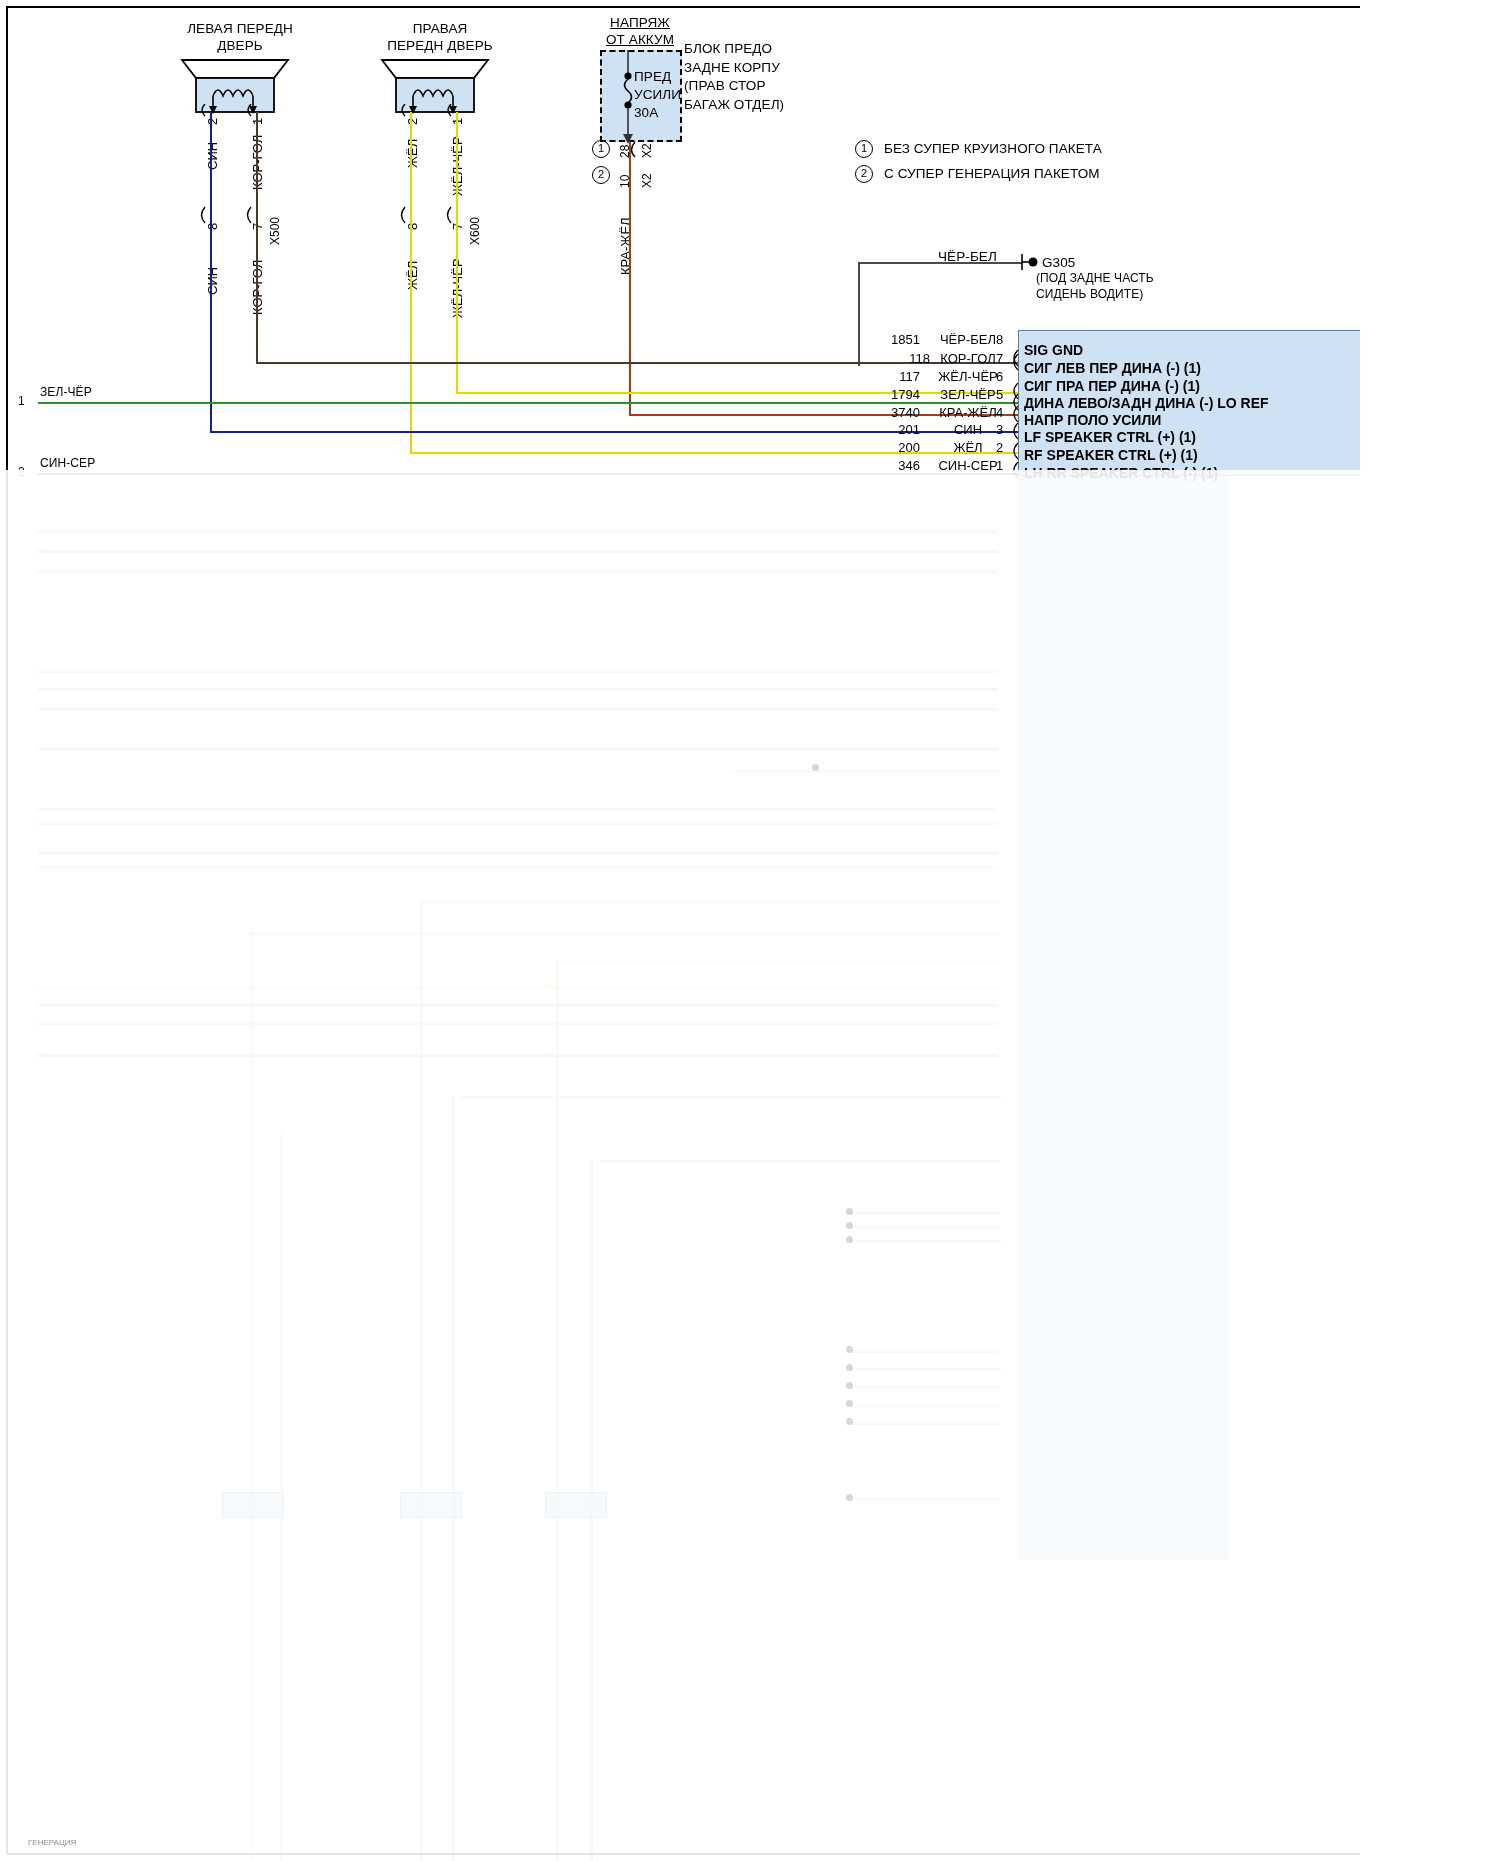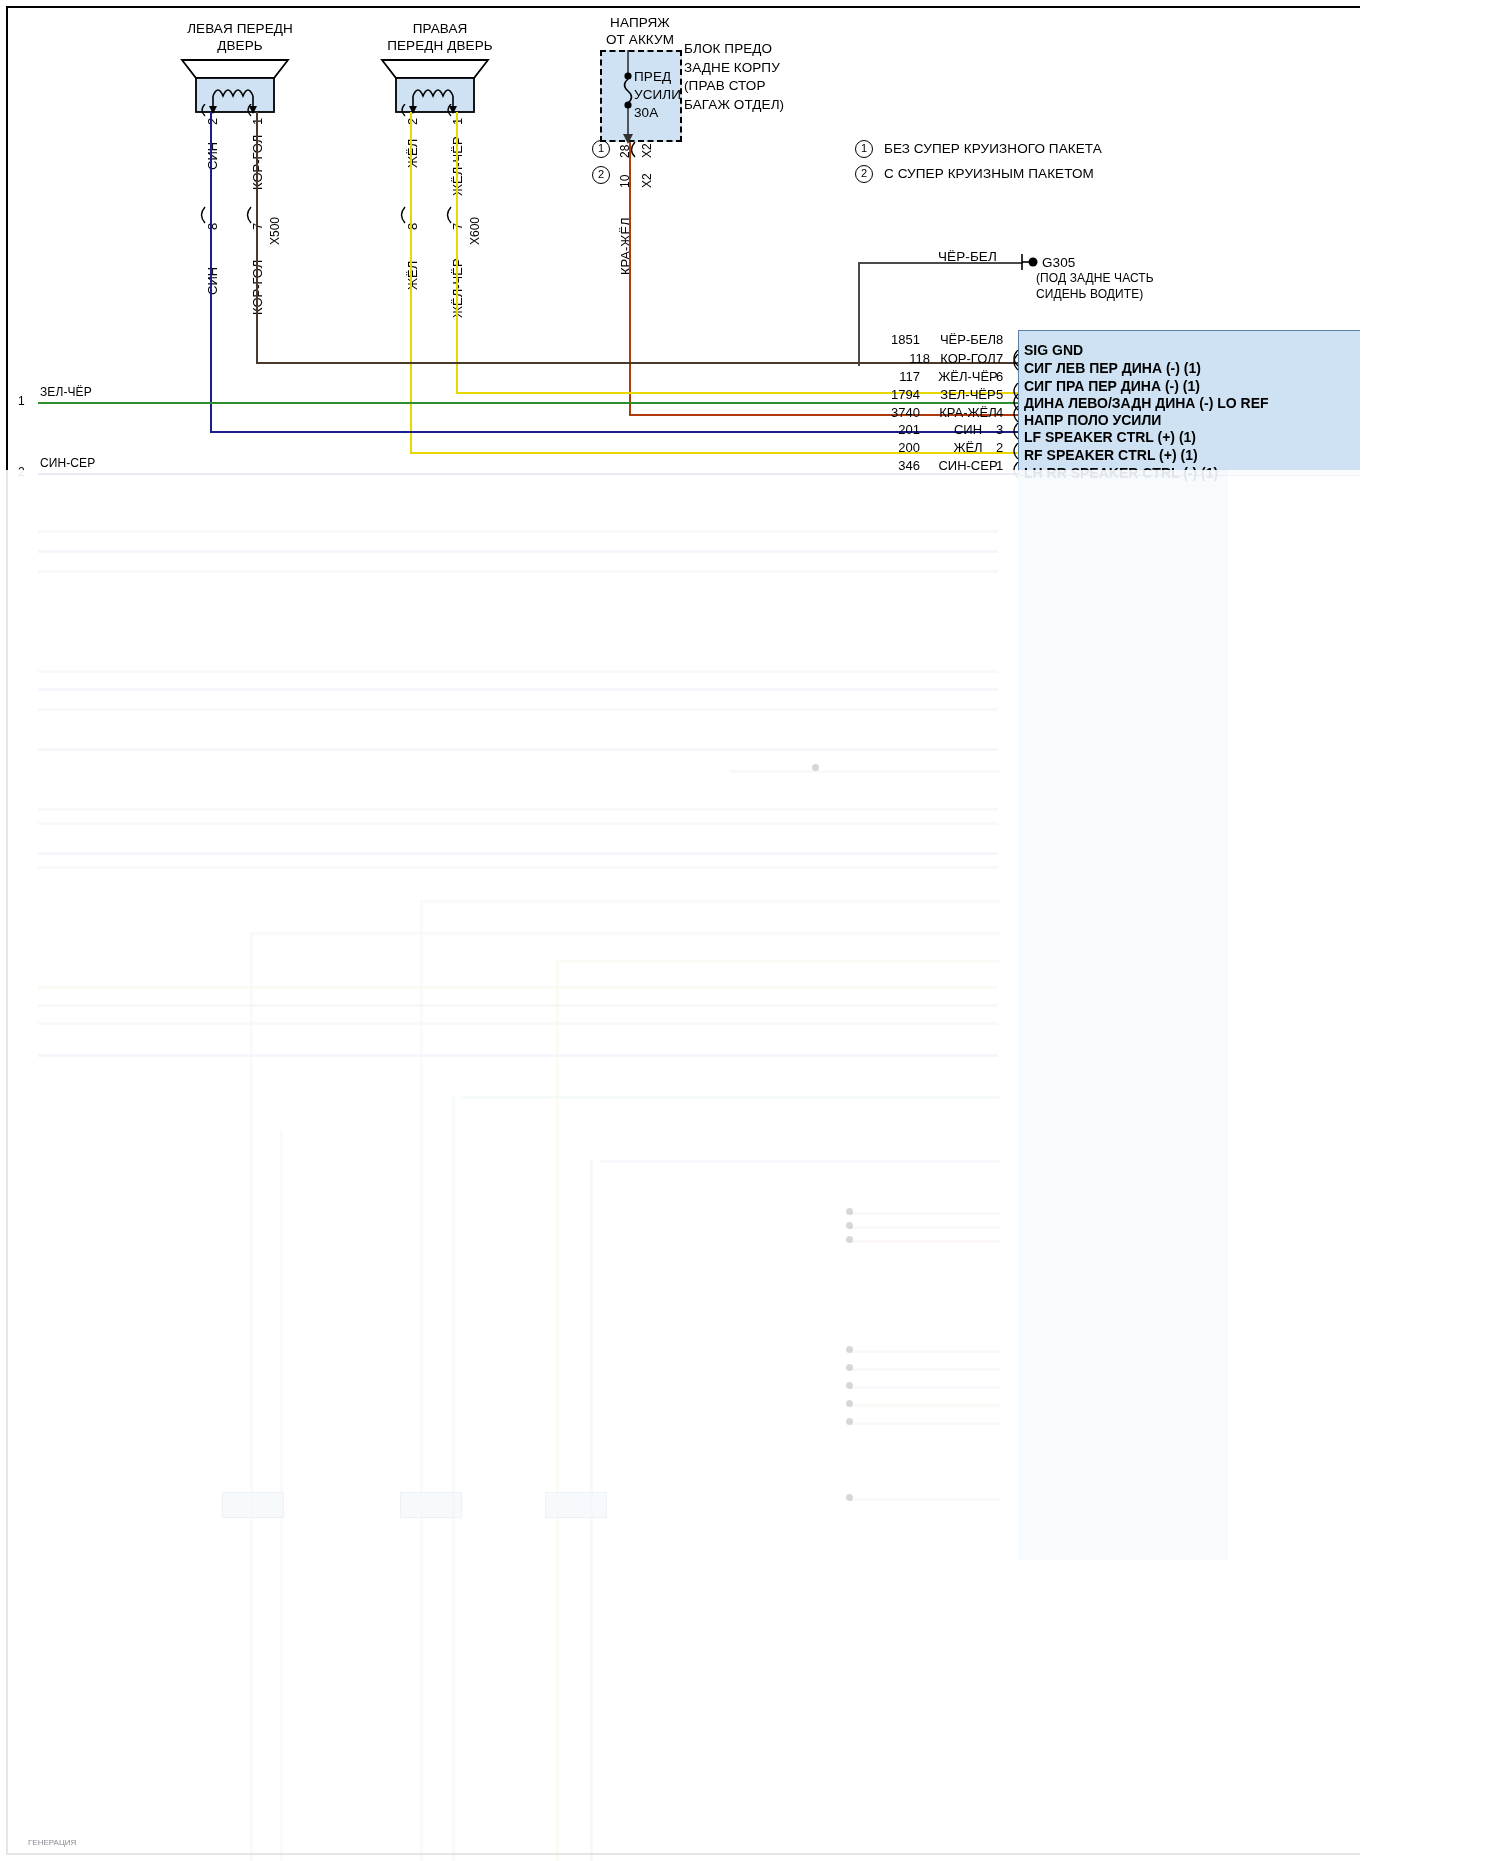--- a/index.html
+++ b/index.html
@@ -123,21 +123,21 @@
   <div class="vert" style="left:405px;top:230px;">8</div>
   <div class="vert" style="left:405px;top:290px;">ЖЁЛ</div>
   <div class="vert" style="left:450px;top:230px;">7</div>
   <div class="vert" style="left:450px;top:318px;">ЖЁЛ-ЧЁР</div>
   <div class="vert sm" style="left:468px;top:245px;">X600</div>
 
   <div class="vline" style="left:410px;top:112px;height:340px;border-color:#e8d800;"></div>
 
   <div class="vline" style="left:456px;top:112px;height:280px;border-color:#e8d800;"></div>
 
-  <div class="lbl c" style="left:570px;top:14px;width:140px;">НАПРЯЖ
+  <div class="lbl c" style="left:570px;top:14px;width:140px;text-decoration:underline;">НАПРЯЖ
 ОТ АККУМ</div>
 
   <div class="fuseblock" style="left:600px;top:50px;width:82px;height:92px;"></div>
 
   <svg style="position:absolute;left:600px;top:50px;" width="82" height="100">
     <line x1="28" y1="0" x2="28" y2="24" stroke="#333" stroke-width="1.6"></line>
     <circle cx="28" cy="26" r="3.6" fill="#000"></circle>
     <path d="M28 29 q-7,6 0,12 q7,6 0,12" fill="none" stroke="#000" stroke-width="1.6"></path>
     <circle cx="28" cy="55" r="3.6" fill="#000"></circle>
     <line x1="28" y1="58" x2="28" y2="88" stroke="#333" stroke-width="1.6"></line>
@@ -165,21 +165,21 @@
   <div class="vert sm" style="left:618px;top:188px;">10</div>
   <div class="vert sm" style="left:640px;top:188px;">X2</div>
 
   <div class="vert" style="left:618px;top:275px;">КРА-ЖЁЛ</div>
 
   <div class="vline" style="left:629px;top:142px;height:272px;border-color:#b03a0a;"></div>
 
   <div class="circnum" style="left:855px;top:140px;">1</div>
   <div class="lbl" style="left:884px;top:140px;">БЕЗ СУПЕР КРУИЗНОГО ПАКЕТА</div>
   <div class="circnum" style="left:855px;top:165px;">2</div>
-  <div class="lbl" style="left:884px;top:165px;">С СУПЕР КРУИЗНЫМ ПАКЕТОМ</div>
+  <div class="lbl" style="left:884px;top:165px;">С СУПЕР ГЕНЕРАЦИЯ ПАКЕТОМ</div>
 
   <div class="lbl" style="left:938px;top:248px;">ЧЁР-БЕЛ</div>
   <div class="hline" style="left:858px;top:262px;width:165px;border-color:#4a4a4a;"></div>
   <div class="vline" style="left:858px;top:262px;height:104px;border-color:#4a4a4a;"></div>
 
   <svg style="position:absolute;left:1018px;top:250px;" width="26" height="26">
     <line x1="4" y1="4" x2="4" y2="20" stroke="#000" stroke-width="1.6"></line>
     <line x1="4" y1="12" x2="12" y2="12" stroke="#000" stroke-width="1.6"></line>
     <circle cx="15" cy="12" r="4.5" fill="#000"></circle>
   </svg>

